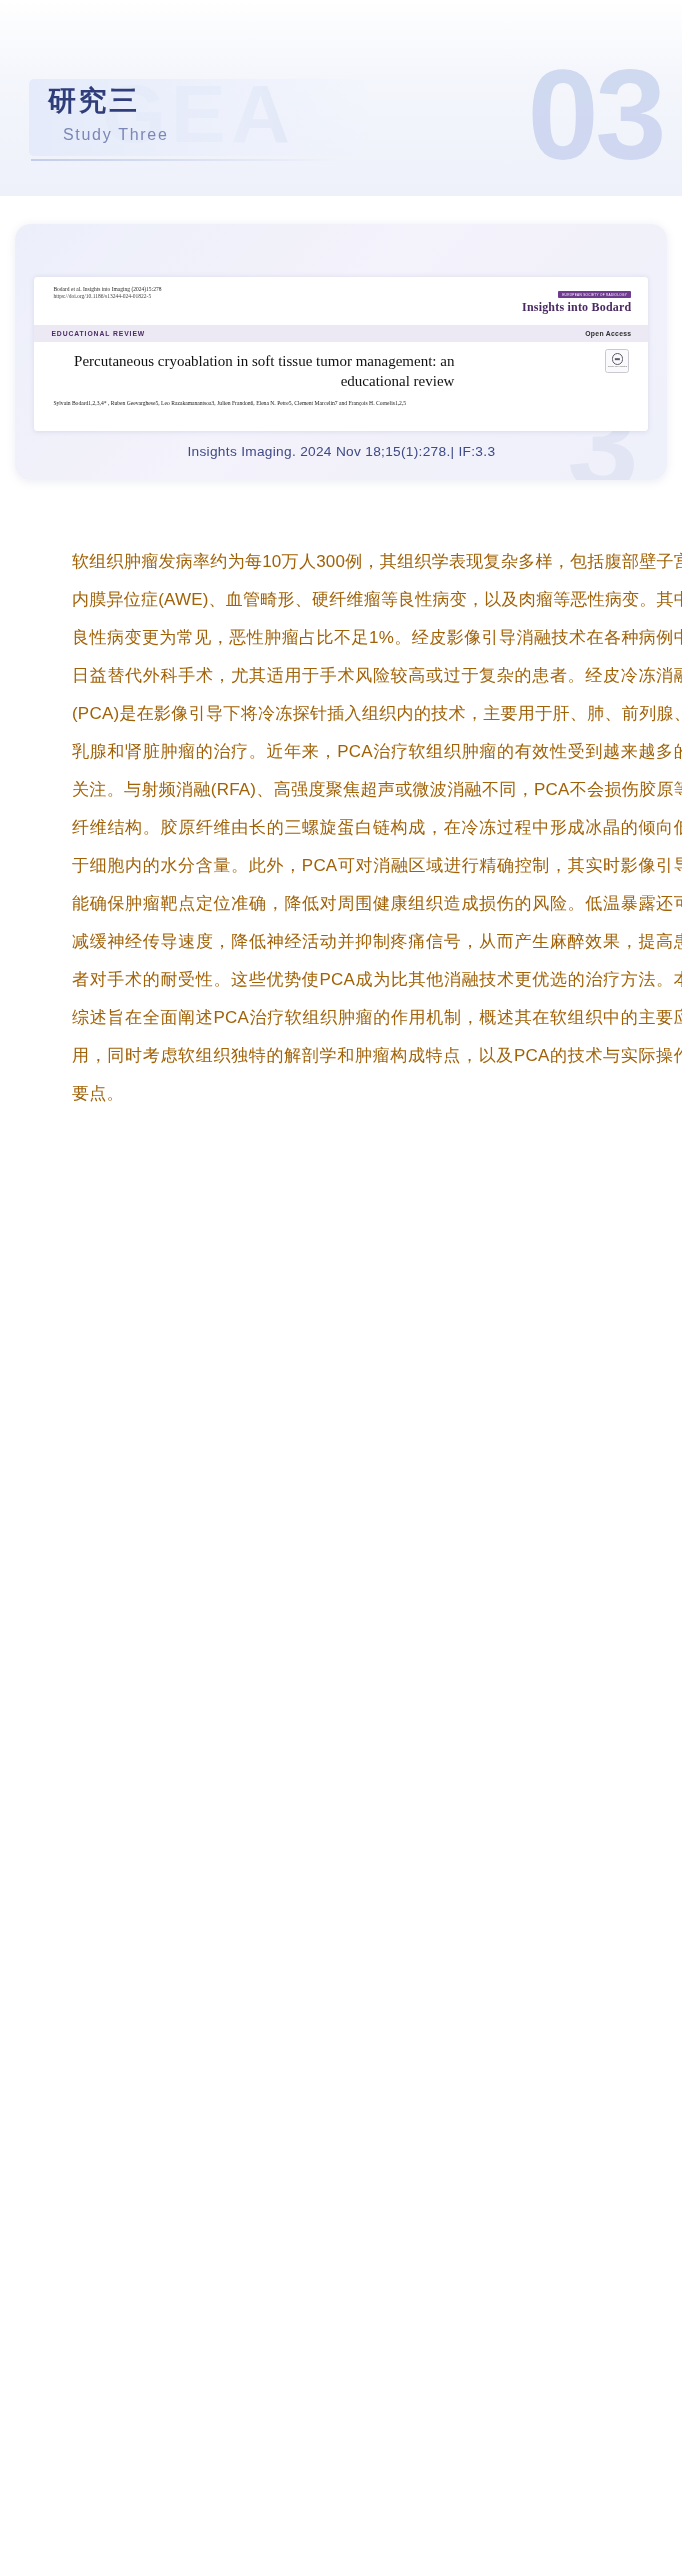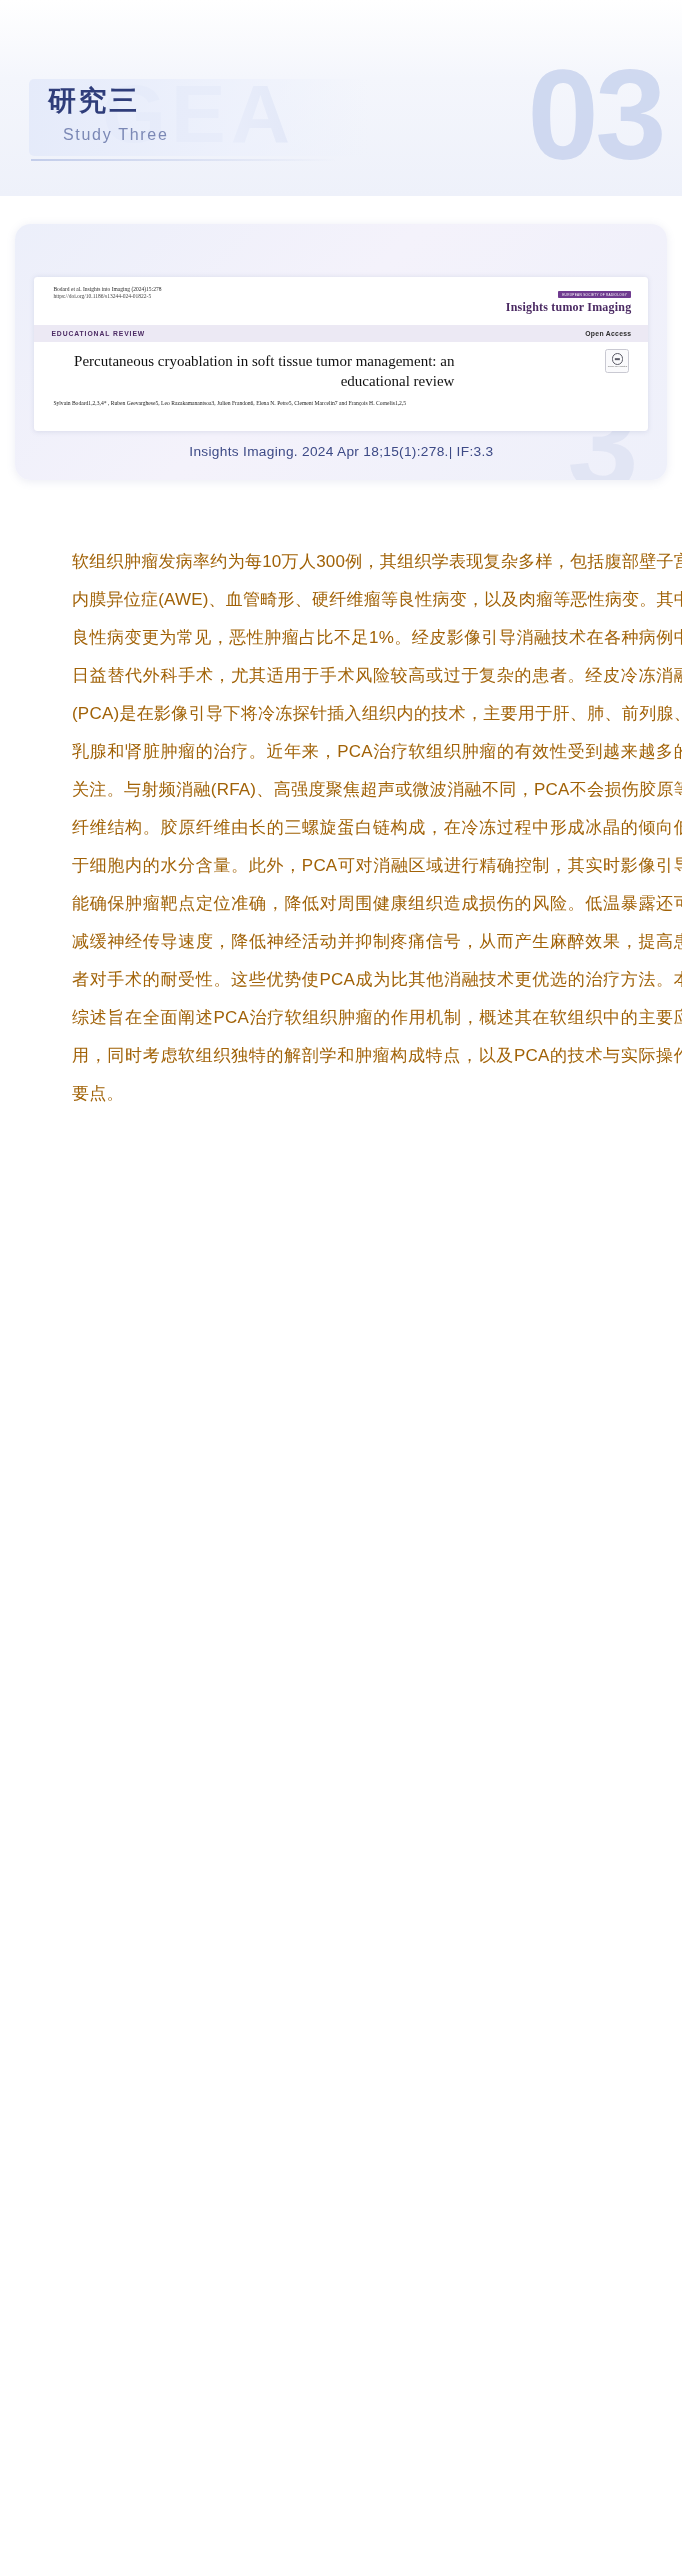--- a/index.html
+++ b/index.html
@@ -276,38 +276,38 @@
 
   <div class="card-wrap">
     <div class="big3">3</div>
 
     <div class="paper">
       <div class="paper-top">
         <div class="paper-cite">Bodard et al. Insights into Imaging (2024)15:278</div>
         <div class="paper-cite paper-doi">https://doi.org/10.1186/s13244-024-01822-5</div>
         <div class="journal-logo">
           <div class="journal-badge">EUROPEAN SOCIETY OF RADIOLOGY</div>
-          <div class="journal-name">Insights tumor Imaging</div>
+          <div class="journal-name">Insights into Bodard</div>
         </div>
       </div>
 
       <div class="paper-band">
         <div class="band-left">EDUCATIONAL REVIEW</div>
         <div class="band-right">Open Access</div>
       </div>
 
       <div class="paper-body">
         <div class="crossmark">
           <div class="ring"></div>
           <div class="cm-text">Check for updates</div>
         </div>
         <div class="paper-title">Percutaneous cryoablation in soft tissue tumor management: an educational review</div>
         <div class="paper-authors">Sylvain Bodard1,2,3,4* , Ruben Geevarghese5, Leo Razakamanantsoa3, Julien Frandon6, Elena N. Petre5, Clement Marcelin7 and François H. Cornelis1,2,5</div>
       </div>
     </div>
 
-    <div class="card-caption">Insights Imaging. 2024 Apr 18;15(1):278.| IF:3.3</div>
+    <div class="card-caption">Insights Imaging. 2024 Nov 18;15(1):278.| IF:3.3</div>
   </div>
 
   <div class="body-text">软组织肿瘤发病率约为每10万人300例，其组织学表现复杂多样，包括腹部壁子宫内膜异位症(AWE)、血管畸形、硬纤维瘤等良性病变，以及肉瘤等恶性病变。其中良性病变更为常见，恶性肿瘤占比不足1%。经皮影像引导消融技术在各种病例中日益替代外科手术，尤其适用于手术风险较高或过于复杂的患者。经皮冷冻消融(PCA)是在影像引导下将冷冻探针插入组织内的技术，主要用于肝、肺、前列腺、乳腺和肾脏肿瘤的治疗。近年来，PCA治疗软组织肿瘤的有效性受到越来越多的关注。与射频消融(RFA)、高强度聚焦超声或微波消融不同，PCA不会损伤胶原等纤维结构。胶原纤维由长的三螺旋蛋白链构成，在冷冻过程中形成冰晶的倾向低于细胞内的水分含量。此外，PCA可对消融区域进行精确控制，其实时影像引导能确保肿瘤靶点定位准确，降低对周围健康组织造成损伤的风险。低温暴露还可减缓神经传导速度，降低神经活动并抑制疼痛信号，从而产生麻醉效果，提高患者对手术的耐受性。这些优势使PCA成为比其他消融技术更优选的治疗方法。本综述旨在全面阐述PCA治疗软组织肿瘤的作用机制，概述其在软组织中的主要应用，同时考虑软组织独特的解剖学和肿瘤构成特点，以及PCA的技术与实际操作要点。</div>
 
 </div>
 
 
 </body></html>

